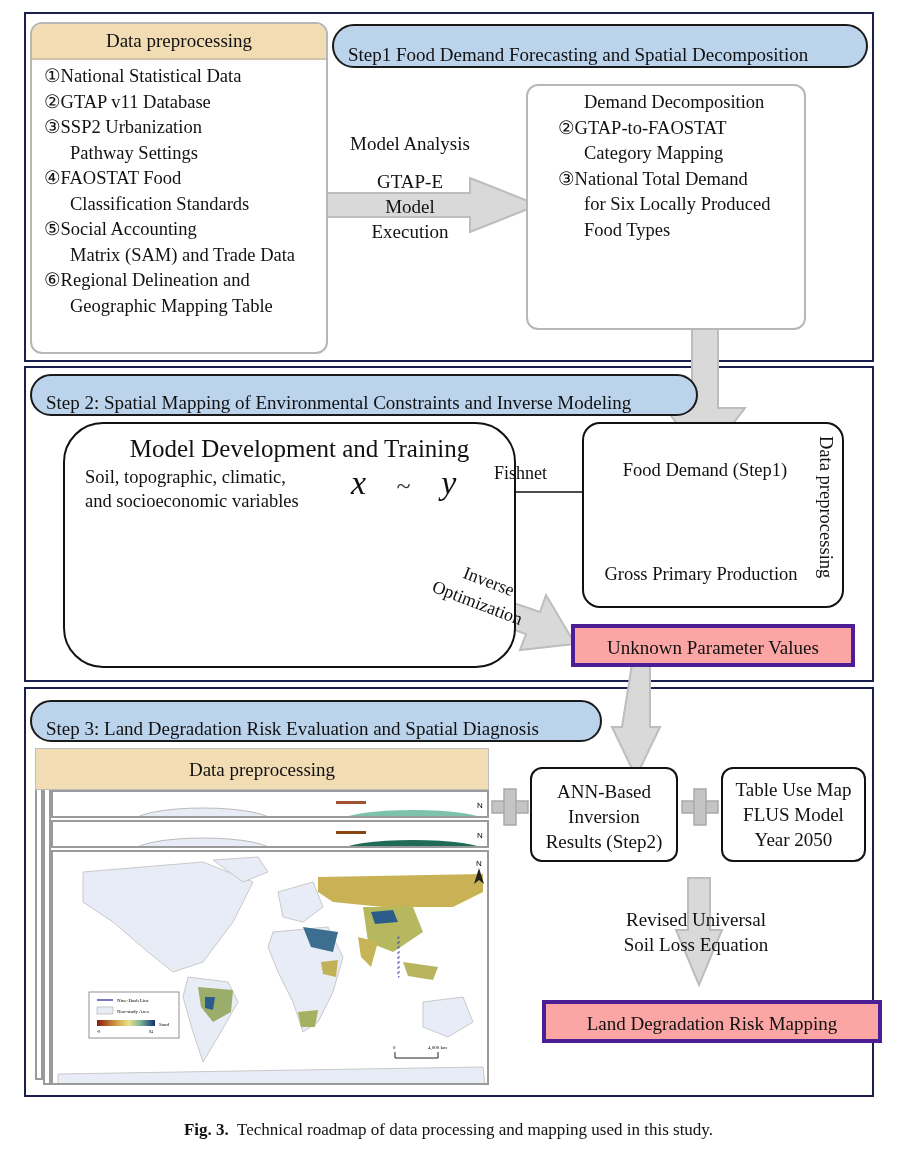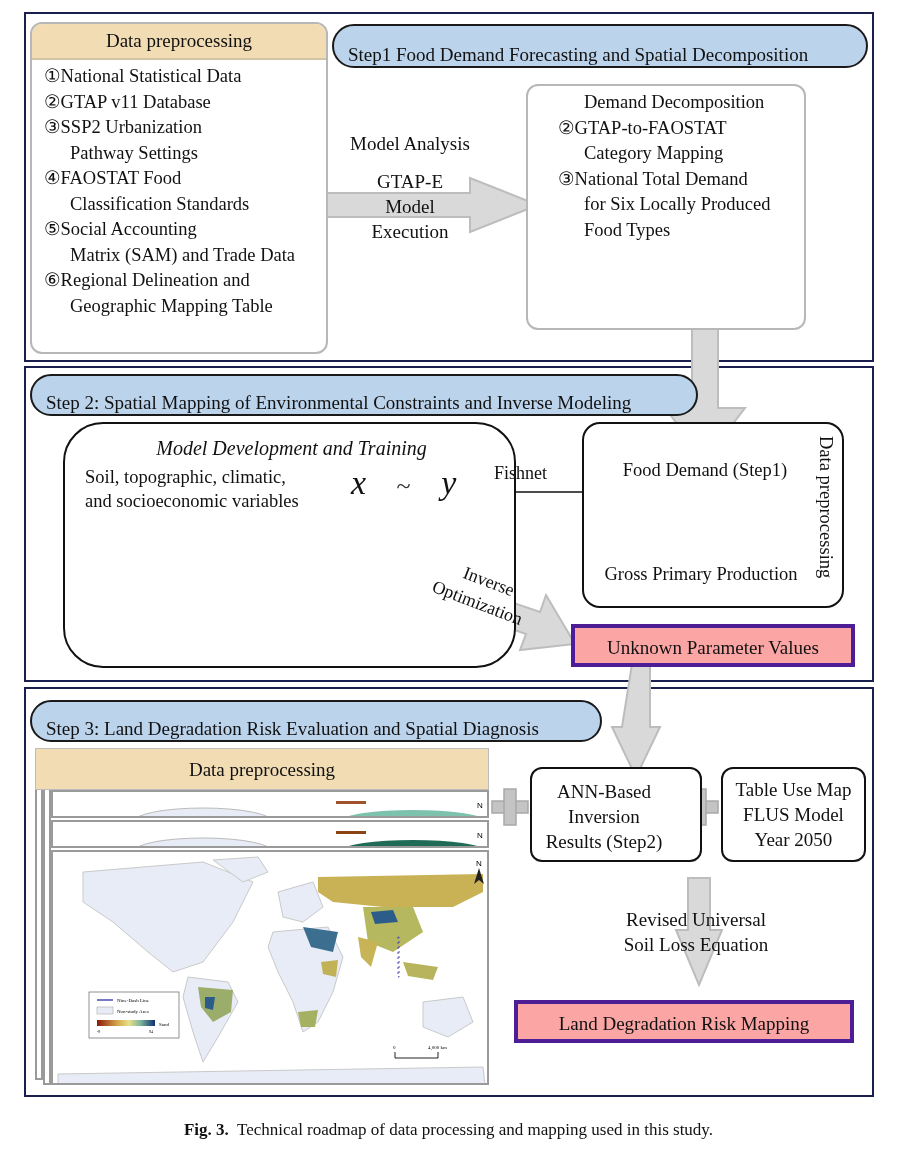--- a/index.html
+++ b/index.html
@@ -221,21 +221,21 @@
       <div class="cont">for Six Locally Produced</div>
       <div class="cont">Food Types</div>
     </div>
 </div>
 
 <div class="pill" style="left:30px;top:374px;width:668px;height:42px;">
   <span>Step 2: Spatial Mapping of Environmental Constraints and Inverse Modeling</span>
 </div>
 
 <div class="rbox" style="left:63px;top:422px;width:453px;height:246px;border-radius:40px;border-width:2px;">
-  <div class="ctext" style="left:0;top:12px;width:453px;font-size:20px;font-style:italic;">Model Development and Training</div>
+  <div class="ctext" style="left:8px;top:12px;width:453px;font-size:25px;">Model Development and Training</div>
   <div class="abs" style="left:20px;top:41px;font-size:18.5px;line-height:24px;">
     <div>Soil, topographic, climatic,</div>
     <div>and socioeconomic variables</div>
   </div>
   <div class="abs" style="left:286px;top:40px;font-size:34px;font-style:italic;">
     <span>x</span>
     <span style="font-style:normal;font-size:26px;margin:0 22px;color:#333;">~</span>
     <span>y</span>
   </div>
 </div>
@@ -332,41 +332,41 @@
 
       <g>
         <path d="M342,200 L342,206 L385,206 L385,200" fill="none" stroke="#222" stroke-width="1"></path>
         <text x="340" y="197" font-size="5" font-family="Liberation Serif, serif">0</text>
         <text x="375" y="197" font-size="5" font-family="Liberation Serif, serif">4,000 km</text>
       </g>
     </svg>
   </div>
 </div>
 
-<div class="rbox" style="left:530px;top:767px;width:172px;height:95px;border-radius:12px;">
+<div class="rbox" style="left:530px;top:767px;width:148px;height:95px;border-radius:12px;">
   <div class="ctext" style="left:0;top:10px;width:144px;">
     <div>ANN-Based</div>
     <div>Inversion</div>
     <div>Results (Step2)</div>
   </div>
 </div>
 
 <div class="rbox" style="left:721px;top:767px;width:145px;height:95px;border-radius:12px;">
   <div class="ctext" style="left:0;top:8px;width:141px;">
     <div>Table Use Map</div>
     <div>FLUS Model</div>
     <div>Year 2050</div>
   </div>
 </div>
 
 <div class="ctext" style="left:596px;top:907px;width:200px;">
   <div>Revised Universal</div>
   <div>Soil Loss Equation</div>
 </div>
 
-<div class="greenbox" style="left:514px;top:1000px;width:340px;height:43px;line-height:40px;">
+<div class="greenbox" style="left:542px;top:1000px;width:340px;height:43px;line-height:40px;">
   <span>Land Degradation Risk Mapping</span>
 </div>
 
 <div class="caption">
   <b>Fig. 3.</b>&nbsp;
   <span>Technical roadmap of data processing and mapping used in this study.</span>
 </div>
 
 </body></html>

